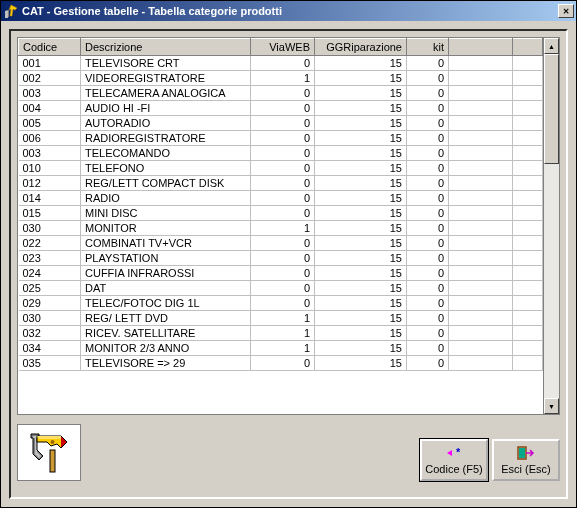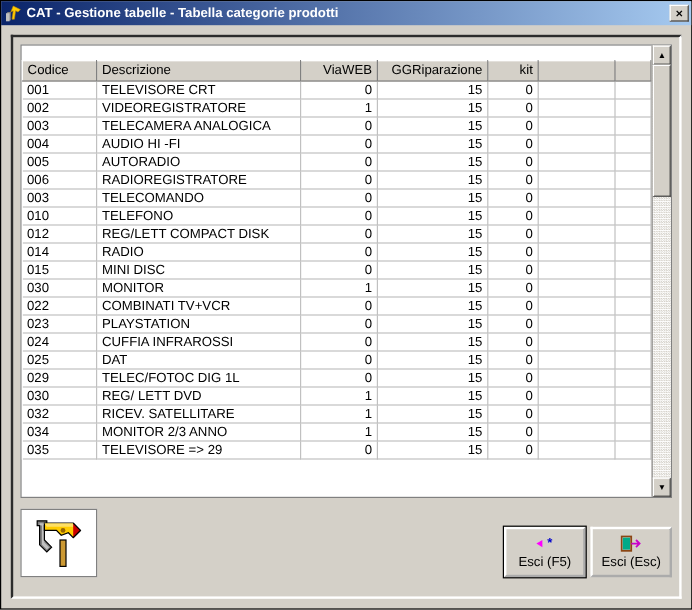--- a/index.html
+++ b/index.html
@@ -73,21 +73,20 @@
 }
 .grid-scroll {
   flex: 1;
   overflow: hidden;
 }
 table.grid {
   width: 100%;
   border-collapse: collapse;
   background: #fff;
   table-layout: fixed;
-  margin-top: 12px;
 }
 .grid th {
   background: #d4d0c8;
   border-right: 1px solid #808080;
   border-bottom: 1px solid #808080;
   border-top: 1px solid #fff;
   border-left: 1px solid #fff;
   font-weight: normal;
   padding: 2px 4px;
   text-align: left;
@@ -429,21 +428,21 @@
           </svg>
         </div>
         <div class="btn-row">
           <button class="btn default">
             <span class="btn-ico">
               <svg width="20" height="12" viewBox="0 0 20 12">
                 <polygon points="3,6 8,3 8,9" fill="#ff00ff"></polygon>
                 <text x="12" y="9" font-size="11" fill="#0000cc" font-weight="bold">*</text>
               </svg>
             </span>
-            <span>Esci (F5)</span>
+            <span>Codice (F5)</span>
           </button>
           <button class="btn">
             <span class="btn-ico">
               <svg width="18" height="14" viewBox="0 0 18 14">
                 <rect x="1" y="1" width="8" height="12" fill="none" stroke="#8b4513" stroke-width="1.5"></rect>
                 <rect x="2" y="2" width="6" height="10" fill="#00aa88"></rect>
                 <path d="M9 7 L16 7 M13 4 L16 7 L13 10" stroke="#cc00cc" stroke-width="1.5" fill="none"></path>
               </svg>
             </span>
             <span>Esci (Esc)</span>

